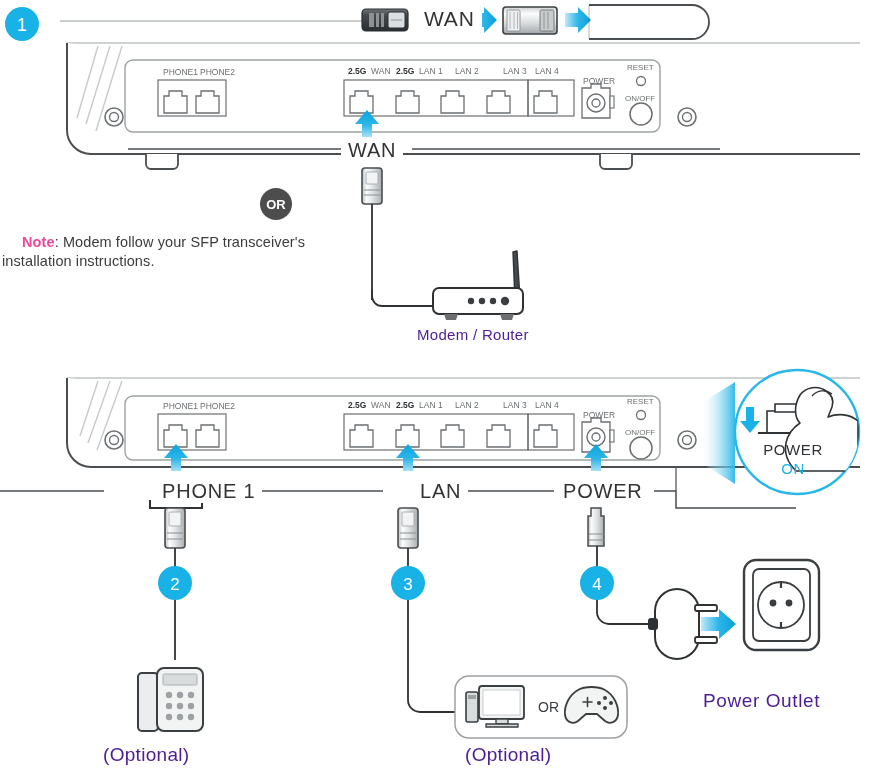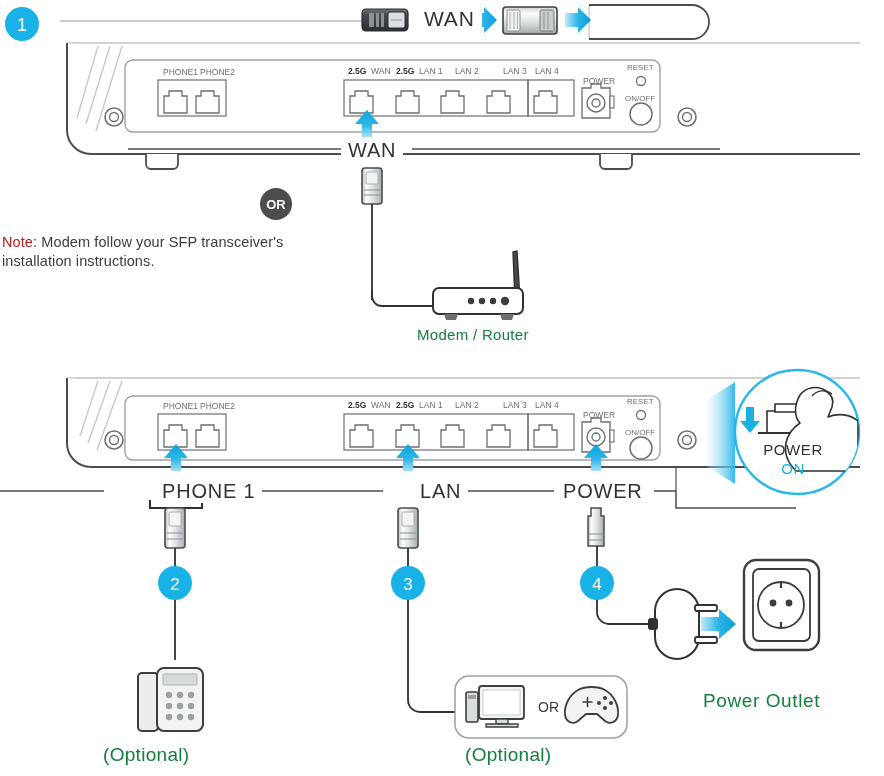--- a/index.html
+++ b/index.html
@@ -18,26 +18,26 @@
 
   .note-block {
     position: absolute;
     left: 2px; top: 233px;
     width: 330px;
     font-size: 14.5px;
     line-height: 19px;
     color: #3c3c3c;
     letter-spacing: 0.1px;
   }
-  .note-label { color: #b91c1c; font-weight: normal; }
+  .note-label { color: #ec4899; font-weight: bold; margin-left: 20px; }
 
   .cap {
     position: absolute;
     font-size: 14.5px;
-    color: #15803d;
+    color: #4c1d95;
     letter-spacing: 0.3px;
     white-space: nowrap;
   }
   #modem-caption { left: 417px; top: 326px; font-size: 15px; }
   #outlet-caption { left: 703px; top: 690px; font-size: 19px; letter-spacing: 0.6px; }
   #phone-optional  { left: 103px; top: 744px; font-size: 19px; letter-spacing: 0.3px; }
   #lan-optional    { left: 465px; top: 744px; font-size: 19px; letter-spacing: 0.3px; }
 
   .big-label {
     position: absolute;

